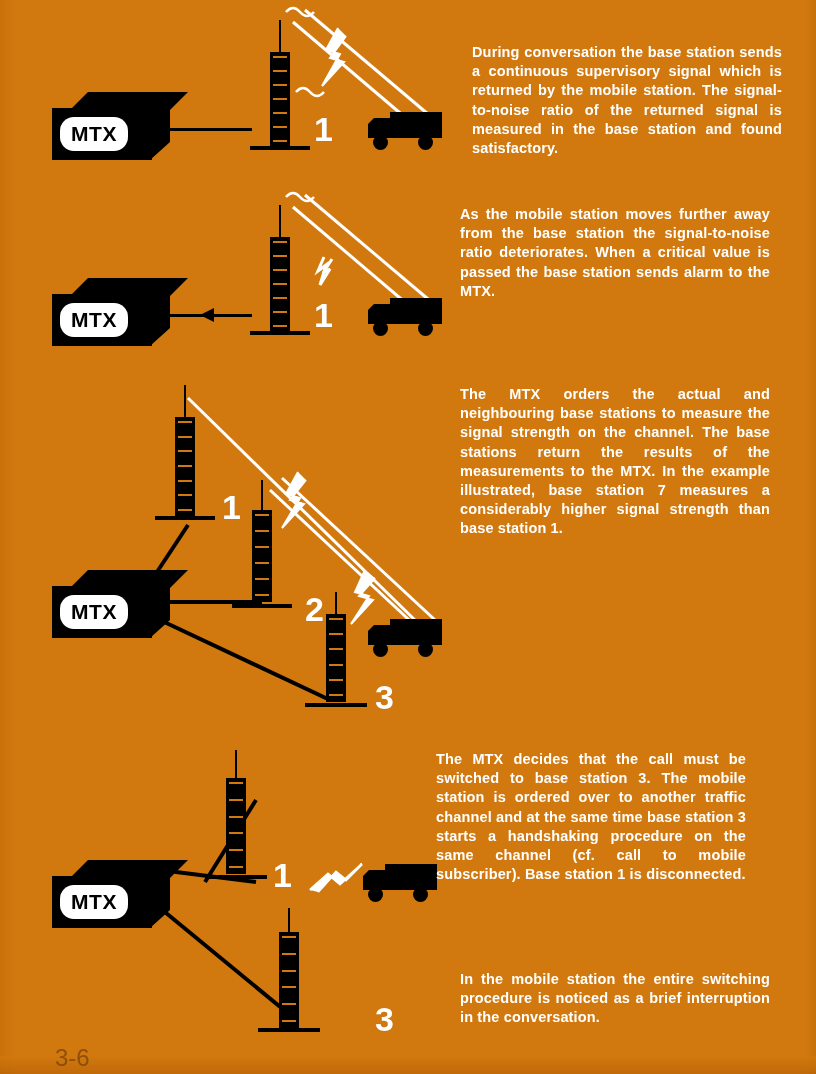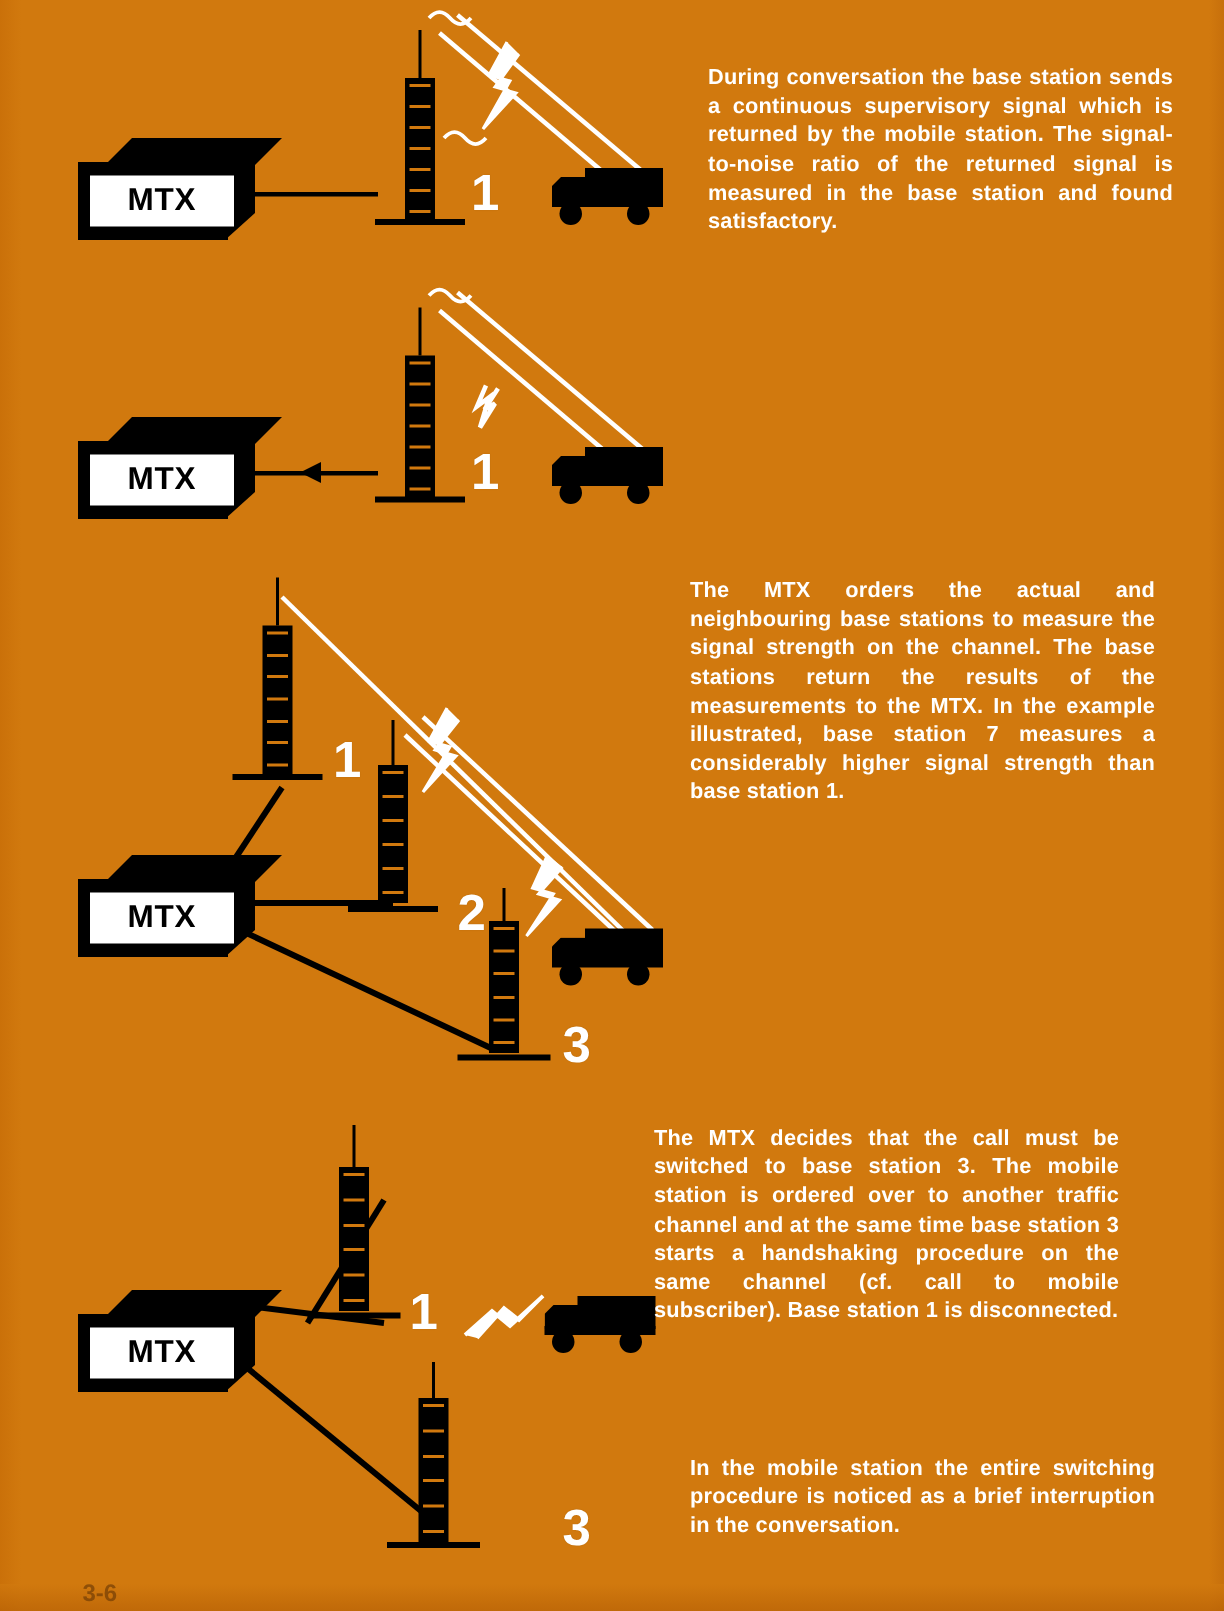--- a/index.html
+++ b/index.html
@@ -56,25 +56,26 @@
   .mtx .side{
     position:absolute;right:0;top:0;width:20px;height:68px;
     background:#000;
     clip-path:polygon(0 18px,100% 0,100% 50px,0 100%);
   }
   .mtx .face{
     position:absolute;left:0;top:16px;width:100px;height:52px;
     background:#000;
   }
   .mtx .plate{
-    position:absolute;left:8px;top:25px;width:96px;height:34px;
+    position:absolute;left:8px;top:25px;width:68px;height:34px;
     background:#fff;
     display:flex;align-items:center;justify-content:center;
     font-size:21px;font-weight:bold;color:#000;letter-spacing:.5px;
     font-family:"Liberation Sans", sans-serif;
+    border-radius:14px;
   }
 
   
   .mast{position:absolute;}
   .mast .shaft{
     position:absolute;left:50%;transform:translateX(-50%);
     background:#000;
   }
   .mast .tip{
     position:absolute;left:50%;transform:translateX(-50%);
@@ -112,21 +113,21 @@
   
   .numeral{
     position:absolute;color:#fff;font-weight:bold;
     font-size:34px;font-family:"Liberation Sans", sans-serif;
     line-height:1;
     text-shadow:0 0 1px rgba(0,0,0,.15);
   }
 
   .page-no{
     position:absolute;left:55px;bottom:2px;color:#6d3a05;
-    font-size:16px;font-weight:bold;opacity:.65;
+    font-size:24px;font-weight:normal;opacity:.65;
   }
 </style>
 </head>
 <body>
 
 <div class="page-edge-left"></div>
 <div class="page-edge-right"></div>
 <div class="page-edge-bottom"></div>
 
 <div class="panel" style="left:0;top:0;width:460px;height:185px;">
@@ -215,20 +216,21 @@
   <div class="numeral" style="left:314px;top:113px;">1</div>
 
   <div class="truck" style="left:368px;top:109px;">
     <div class="box"></div>
     <div class="cab"></div>
     <div class="deck"></div>
     <div class="w1"></div>
     <div class="w2"></div>
   </div>
 
+  <div class="text-block" style="left:460px;top:20px;">As the mobile station moves further away from the base station the signal-to-noise ratio deteriorates. When a critical value is passed the base station sends alarm to the MTX.</div>
 </div>
 
 <div class="panel" style="left:0;top:370px;width:460px;height:370px;">
 
   <div class="mtx" style="left:52px;top:200px;">
     <div class="top"></div>
     <div class="side"></div>
     <div class="face"></div>
     <div class="plate">MTX</div>
   </div>

